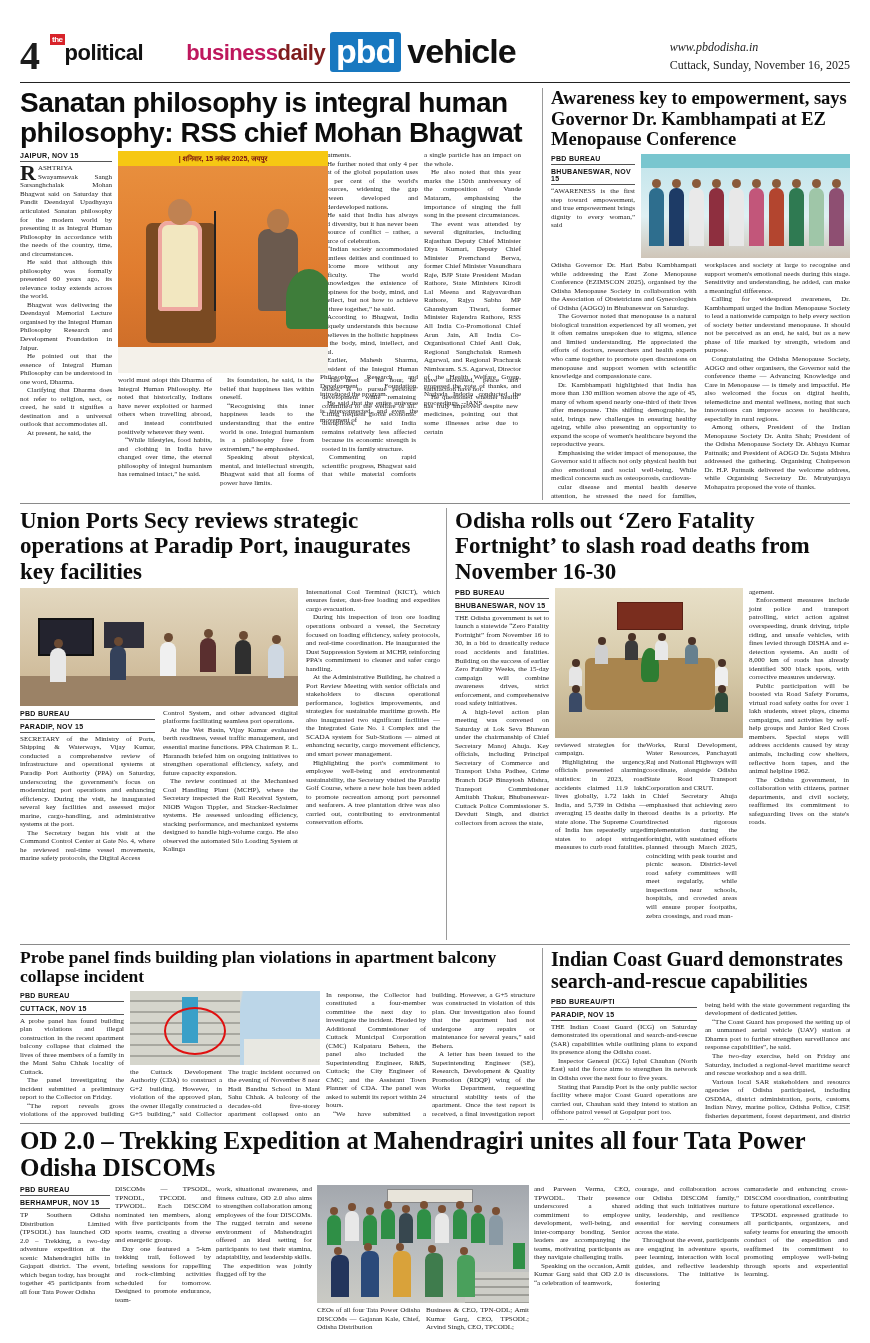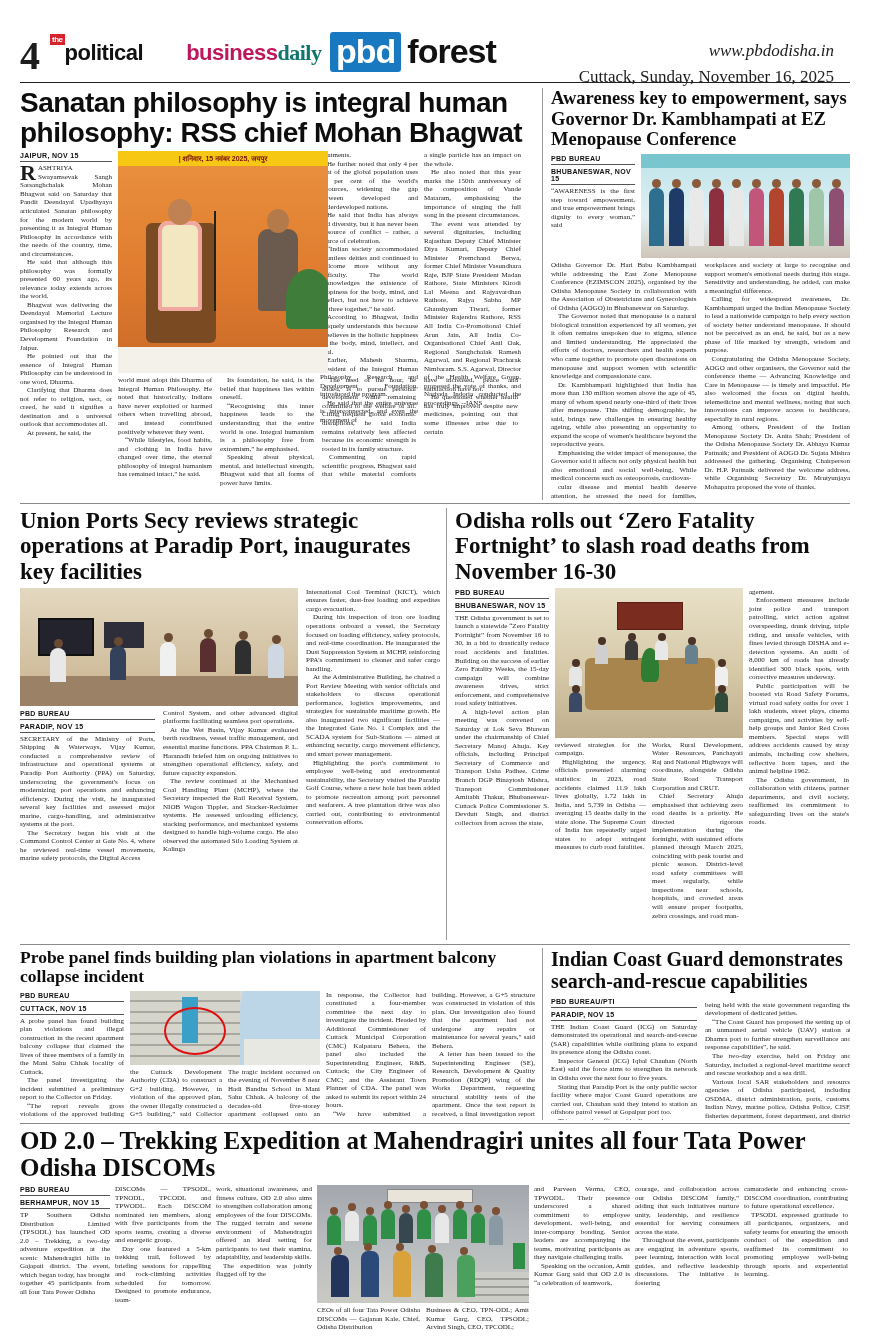--- a/index.html
+++ b/index.html
@@ -4,25 +4,25 @@
 <style>
   html,body{margin:0;padding:0;background:#e9e9e9;}
   .page{position:relative;width:870px;height:1343px;background:#ffffff;margin:0 auto;
         font-family:"Liberation Serif",serif;color:#1c1c1c;overflow:hidden;}
   
   .hdr{position:absolute;left:20px;top:30px;width:830px;height:50px;}
   .hdr-rule{position:absolute;left:20px;top:82px;width:830px;border-top:1.5px solid #222;}
   .pageno{position:absolute;left:0;top:2px;font-size:40px;font-weight:700;font-family:"Liberation Serif",serif;}
   .logo{position:absolute;left:30px;top:10px;font-family:"Liberation Sans",sans-serif;font-weight:700;font-size:22px;letter-spacing:-0.5px;}
   .logo .the{display:inline-block;background:#d8232a;color:#fff;font-size:8px;padding:1px 2px;vertical-align:top;margin-top:-6px;}
-  .logo .pol{color:#111;} .logo .bus{color:#be185d;padding-left:43px;} .logo .dly{color:#0f766e;font-weight:700;font-family:Liberation Serif, serif;}
+  .logo .pol{color:#111;} .logo .bus{color:#be185d;padding-left:43px;} .logo .dly{color:#7f1d1d;font-weight:700;}
   .mast{position:absolute;left:310px;top:2px;font-family:"Liberation Sans",sans-serif;font-weight:700;font-size:34px;letter-spacing:-1px;}
   .mast .pbd{background:#1878c0;color:#fff;padding:0 6px 2px 6px;border-radius:3px;}
   .mast .rnd{color:#111;margin-left:6px;}
-  .hdr-right{position:absolute;right:16px;top:8px;text-align:right;font-size:17px;line-height:1.5;}
+  .hdr-right{position:absolute;right:0;top:8px;text-align:left;font-size:12px;line-height:1.5;}
   .hdr-right .web{font-style:italic;}
   
   .art{position:absolute;overflow:hidden;}
   .hl{font-weight:700;color:#0d0d0d;margin:0 0 4px 0;}
   .hl-sans{font-family:"Liberation Sans",sans-serif;letter-spacing:-0.5px;}
   .hl-serif{font-family:"Liberation Serif",serif;}
   .byline,.dateline{font-family:"Liberation Sans",sans-serif;font-weight:700;font-size:7px;
       letter-spacing:.3px;border-bottom:1px solid #555;padding:1px 0 2px 0;margin-bottom:2px;color:#111;}
   .body{font-size:7px;line-height:1.22;text-align:justify;}
   .body p{margin:0;text-indent:7px;}
@@ -82,21 +82,21 @@
   .p-trek .flag{left:196px;top:58px;width:12px;height:26px;background:#2f8f46;}
 </style>
 </head>
 <body>
 
 <div class="page">
 
   <div class="hdr">
     <div class="pageno">4</div>
     <div class="logo"><span class="the">the</span><span class="pol">political</span><span class="bus">business</span><span class="dly">daily</span></div>
-    <div class="mast"><span class="pbd">pbd</span><span class="rnd">forest</span></div>
+    <div class="mast"><span class="pbd">pbd</span><span class="rnd">vehicle</span></div>
     <div class="hdr-right">
       <div class="web">www.pbdodisha.in</div>
       <div class="date">Cuttack, Sunday, November 16, 2025</div>
     </div>
   </div>
   <div class="hdr-rule"></div>
 
   <div class="art" style="left:20px;top:88px;width:515px;height:412px;">
     <h1 class="hl hl-sans" style="font-size:28px;line-height:1.06;">Sanatan philosophy is integral human philosophy: RSS chief Mohan Bhagwat</h1>
     <div class="cols" style="gap:6px;height:340px;">
@@ -295,21 +295,21 @@
           <div class="per" style="left:130px;top:56px;background:#66808e;">
               <i></i>
             </div>
           <div class="per" style="left:160px;top:78px;background:#efefef;">
               <i></i>
             </div>
           <div class="per" style="left:160px;top:104px;background:#2f4a3a;">
               <i></i>
             </div>
         </div>
-        <div class="cols" style="gap:6px;">
+        <div class="cols" style="">
           <div class="body" style="width:91px;flex:none;">
               <p>reviewed strategies for the campaign.</p>
               <p>Highlighting the urgency, officials presented alarming statistics: in 2023, road accidents claimed 11.9 lakh lives globally, 1.72 lakh in India, and 5,739 in Odisha — averaging 15 deaths daily in the state alone. The Supreme Court of India has repeatedly urged states to adopt stringent measures to curb road fatalities.</p>
             </div>
           <div class="body" style="width:91px;flex:none;">
               <p>Works, Rural Development, Water Resources, Panchayati Raj and National Highways will coordinate, alongside Odisha State Road Transport Corporation and CRUT.</p>
               <p>Chief Secretary Ahuja emphasised that achieving zero road deaths is a priority. He directed rigorous implementation during the fortnight, with sustained efforts planned through March 2025, coinciding with peak tourist and picnic season. District-level road safety committees will meet regularly, while inspections near schools, hospitals, and crowded areas will ensure proper footpaths, zebra crossings, and road man-</p>
             </div>
         </div>
       </div>

